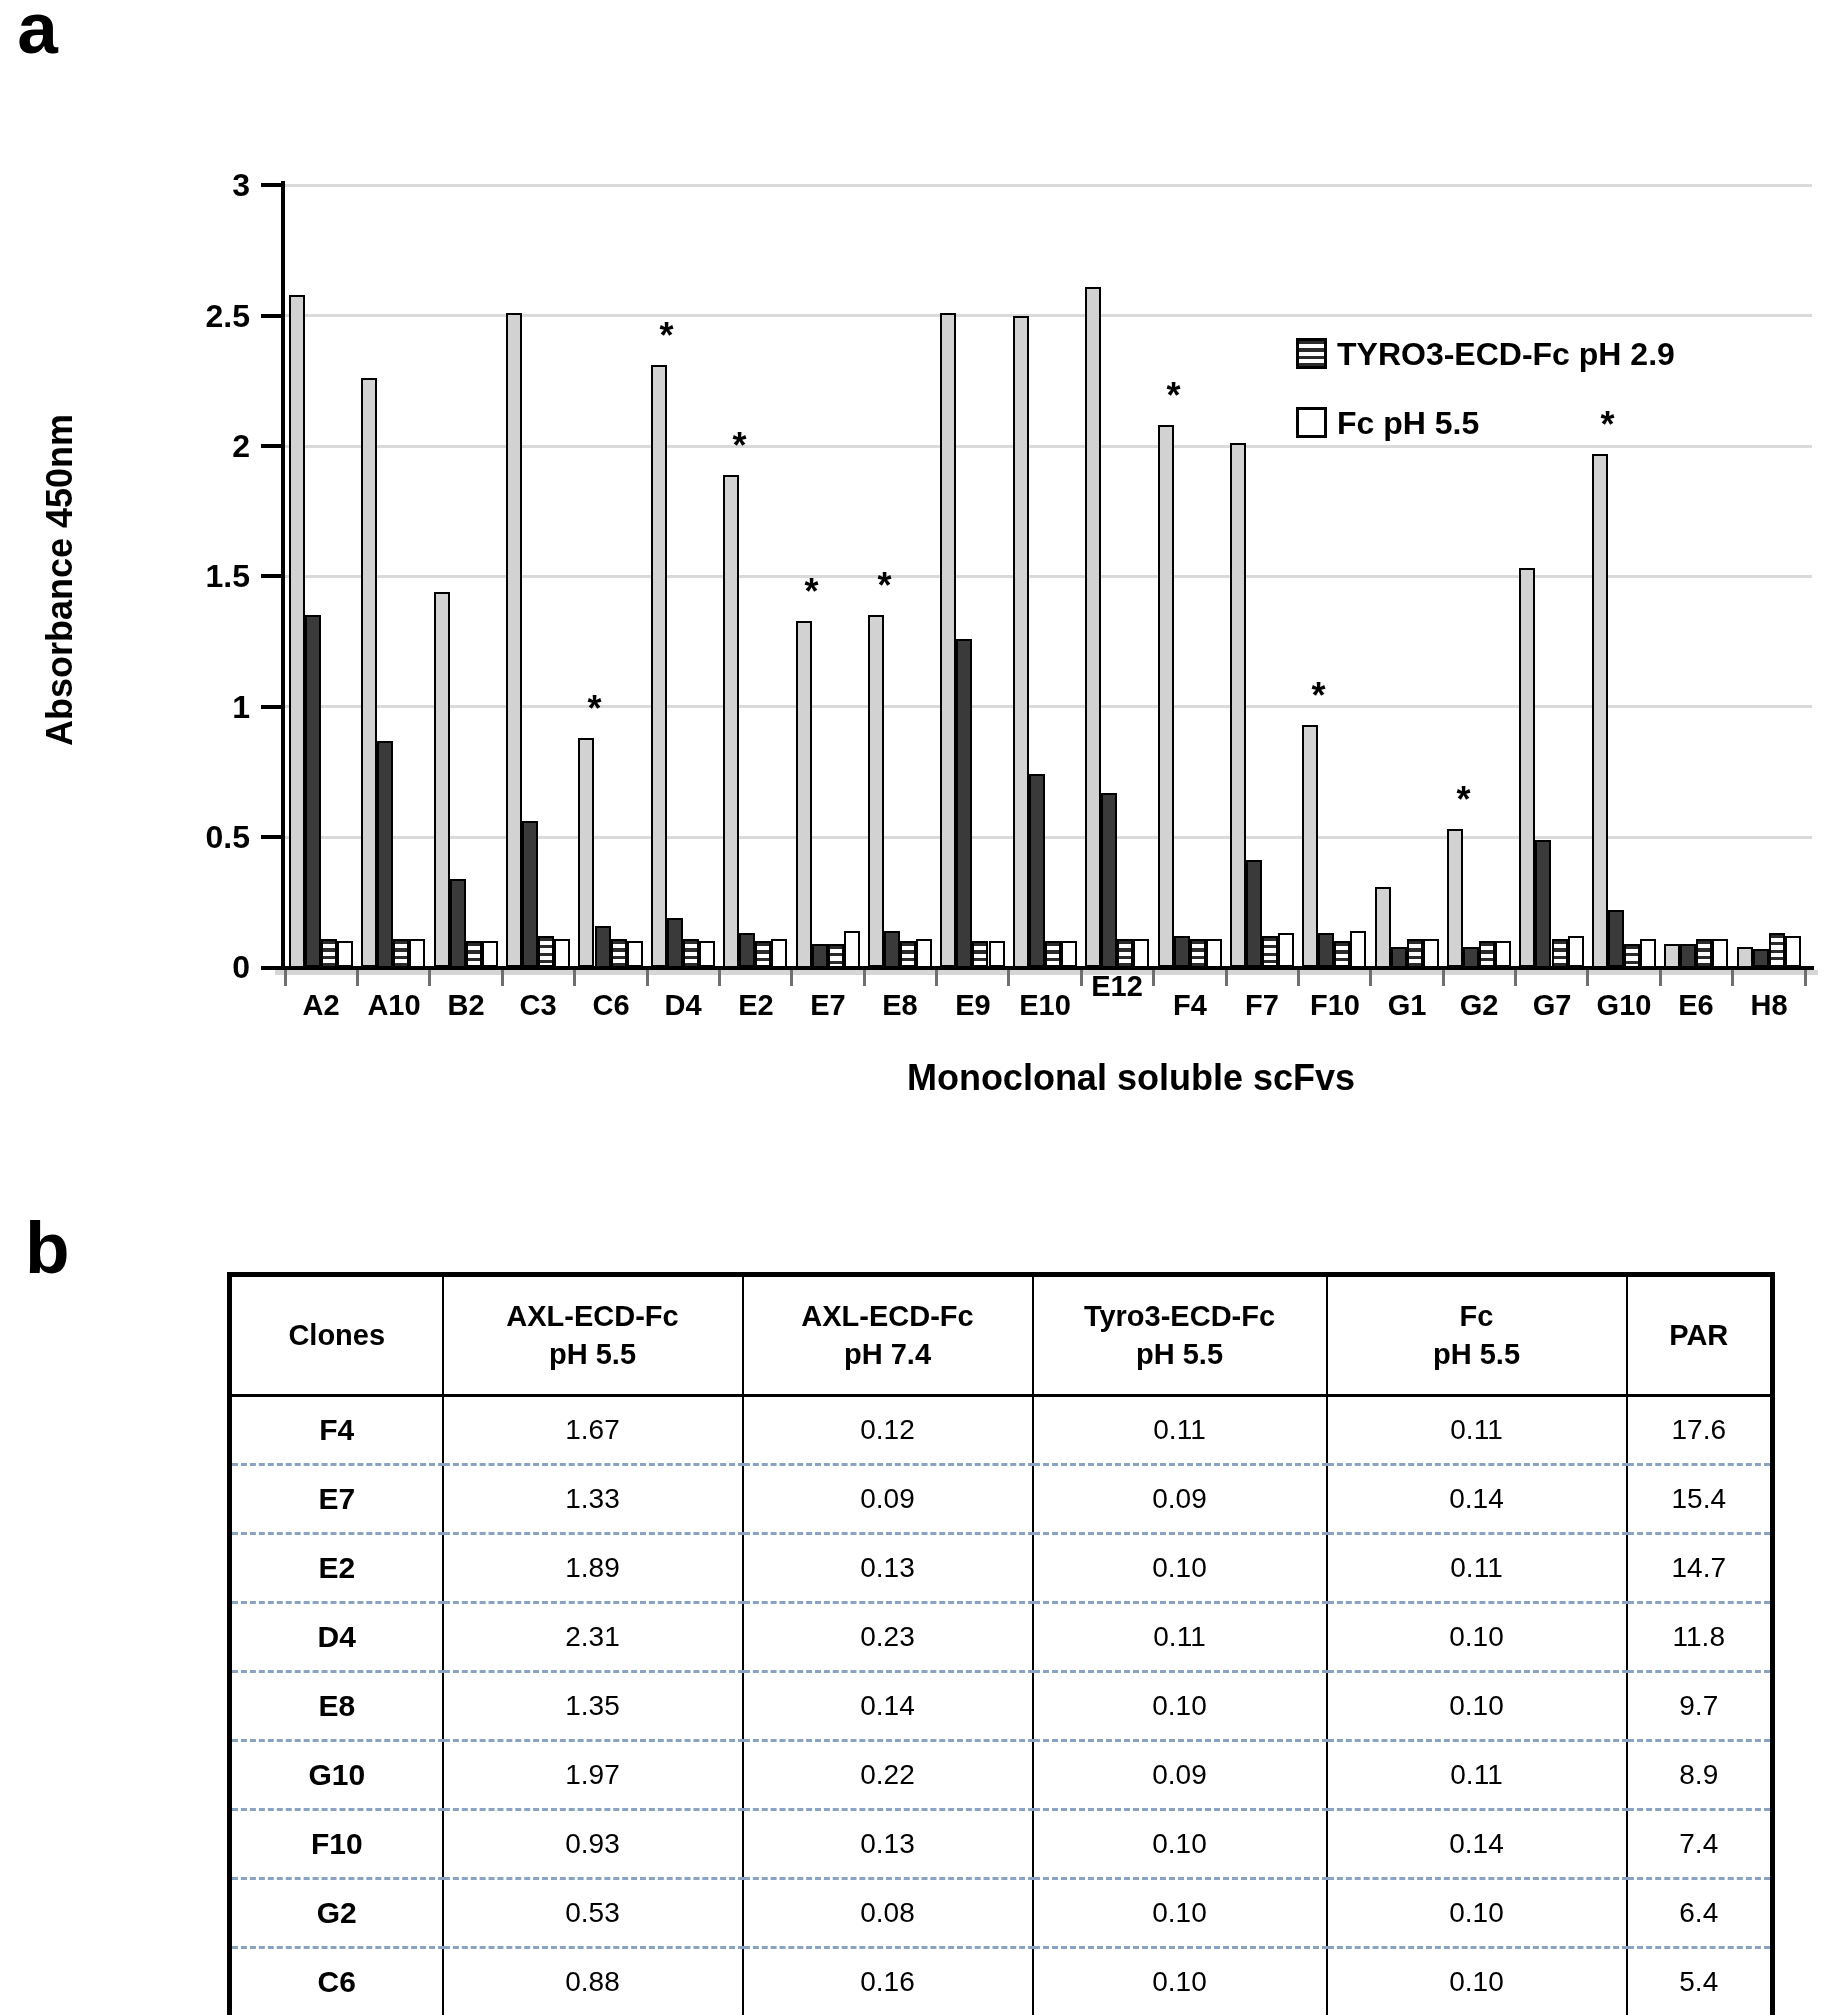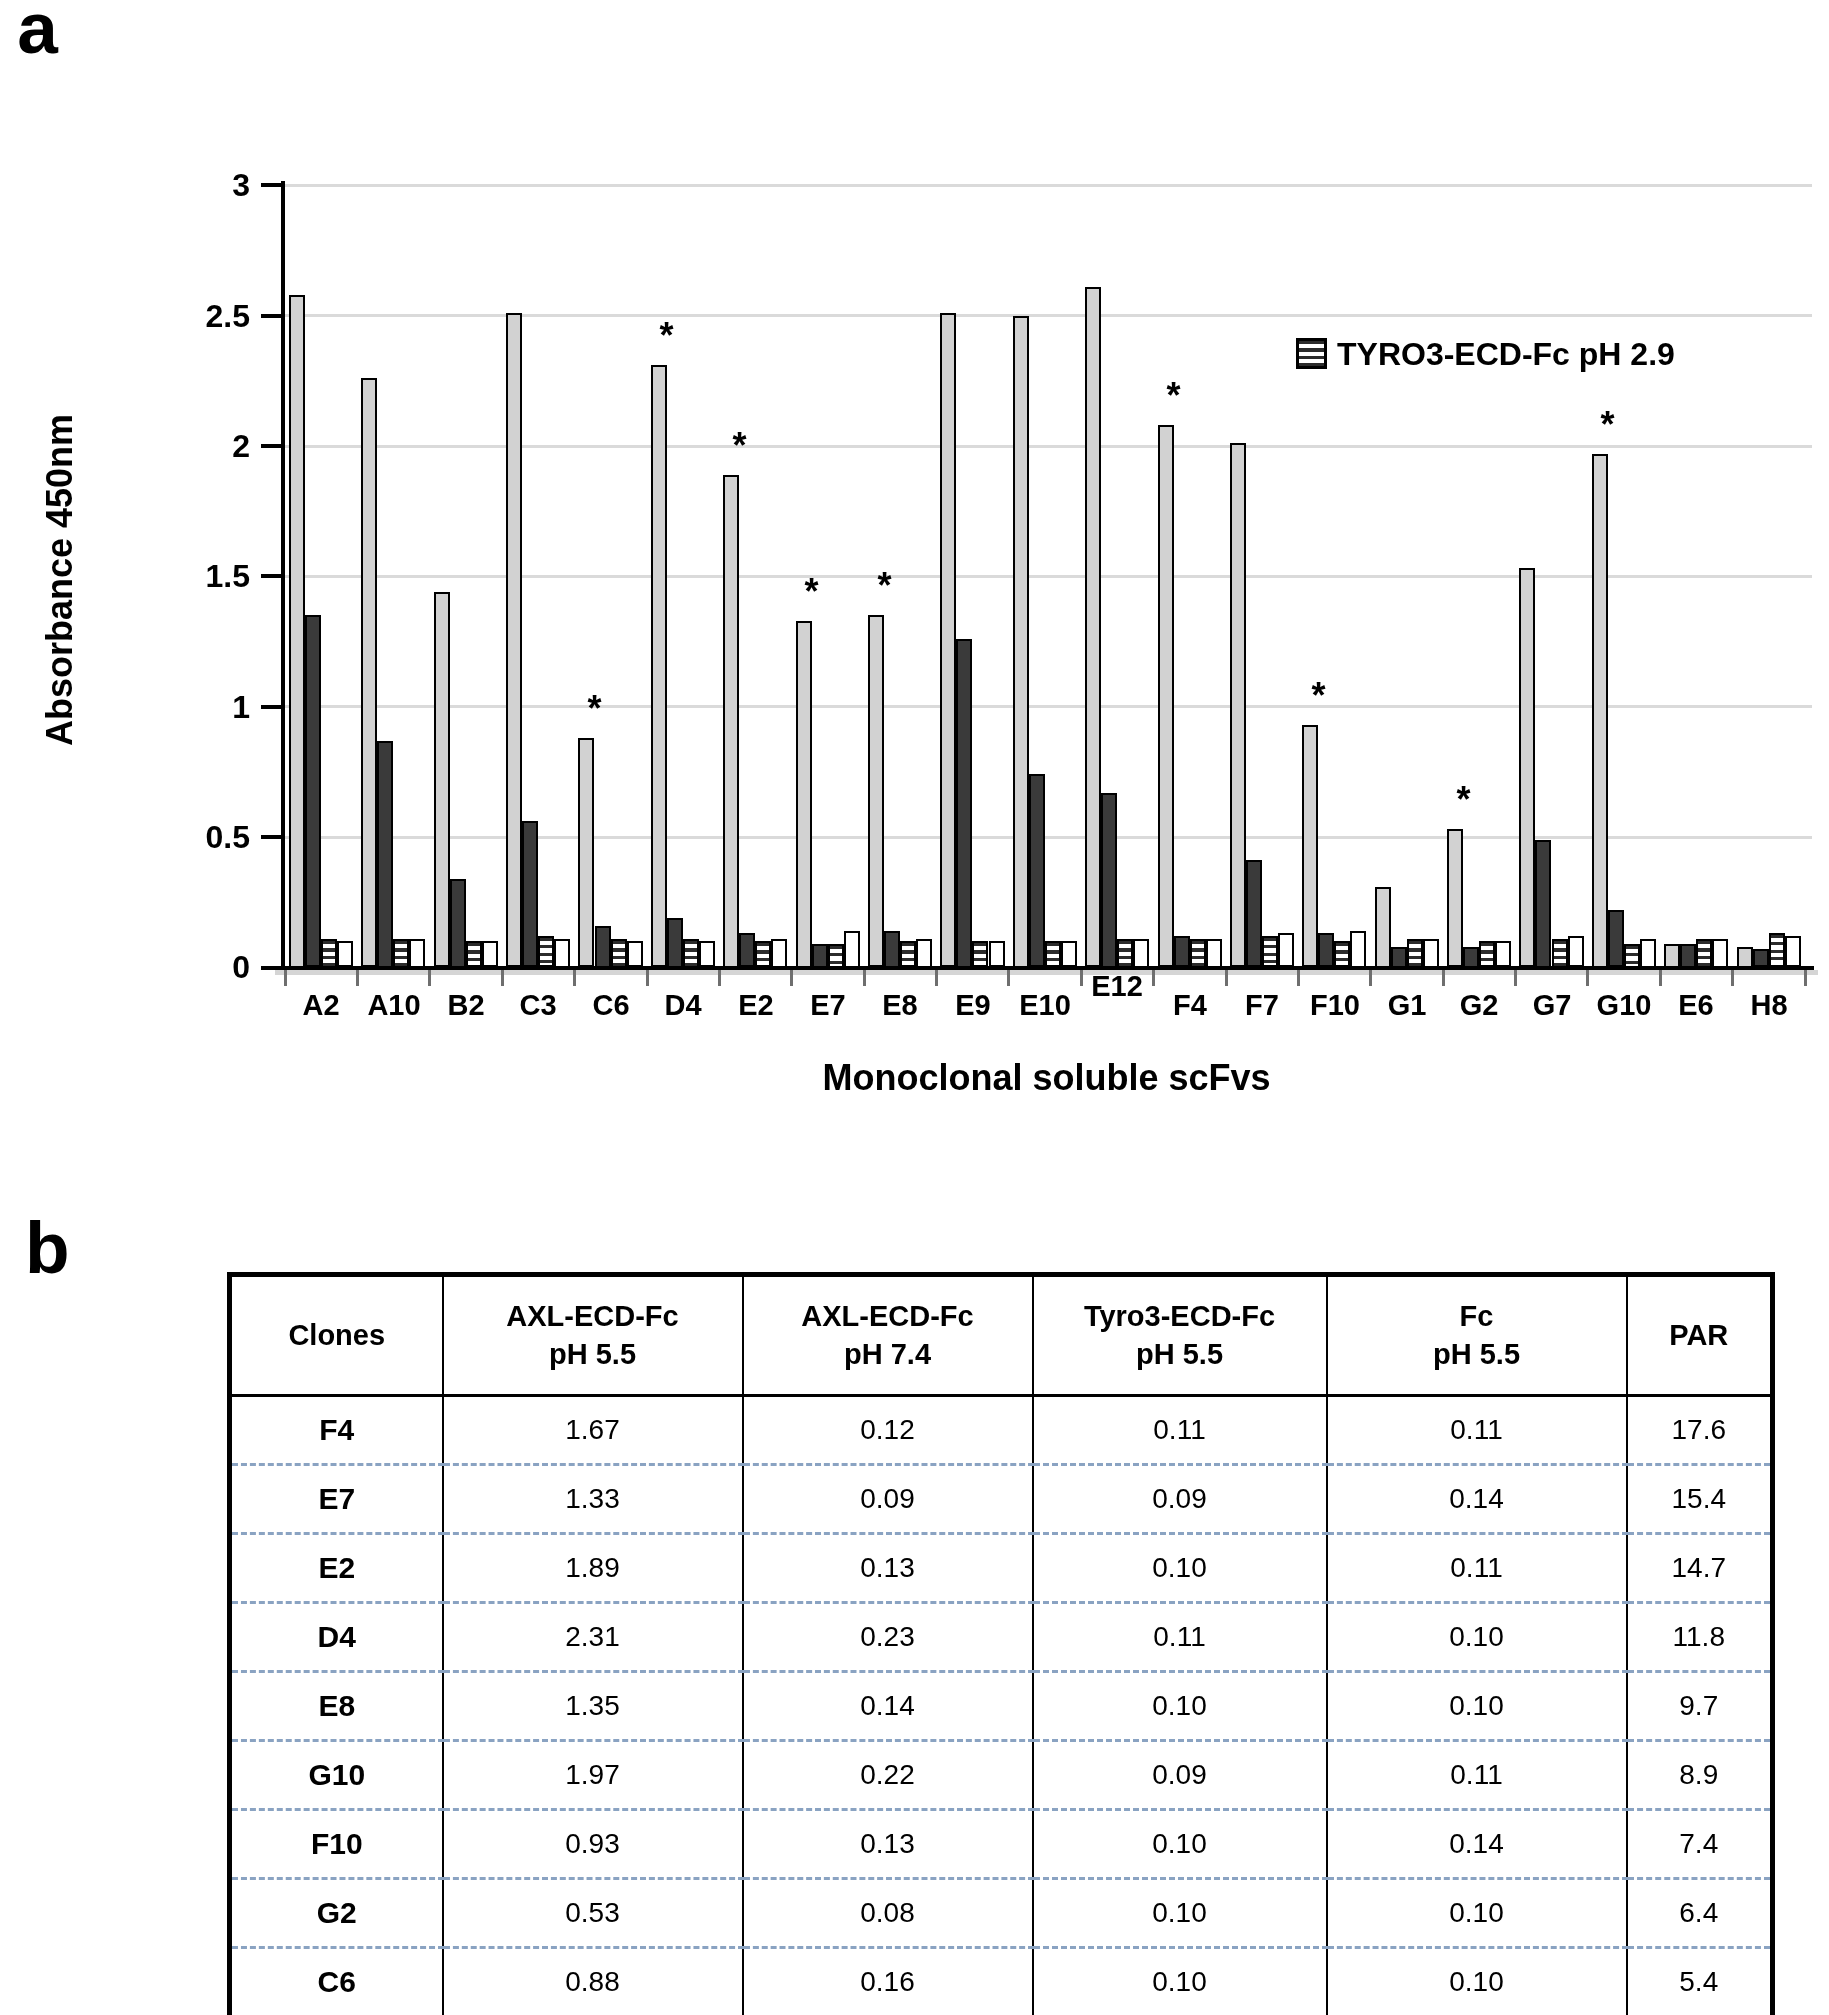--- a/index.html
+++ b/index.html
@@ -77,21 +77,21 @@
 </style>
 </head>
 <body>
 
 <div id="canvas">
 
   <div class="panel-label" style="left:17.3px;top:-8.6px;">a</div>
 
   <div id="chart-a">
     <div class="y-axis-title" style="left:-156px;top:559px;width:432px;text-align:center;">Absorbance 450nm</div>
-    <div class="x-axis-title" style="left:738px;top:1057px;width:617px;">Monoclonal soluble scFvs</div>
+    <div class="x-axis-title" style="left:738px;top:1057px;width:617px;text-align:right;">Monoclonal soluble scFvs</div>
   <div class="gridline" style="left: 281px; top: 836px; width: 1531px;"></div>
       <div class="gridline" style="left: 281px; top: 705px; width: 1531px;"></div>
       <div class="gridline" style="left: 281px; top: 575px; width: 1531px;"></div>
       <div class="gridline" style="left: 281px; top: 445px; width: 1531px;"></div>
       <div class="gridline" style="left: 281px; top: 314px; width: 1531px;"></div>
       <div class="gridline" style="left: 281px; top: 184px; width: 1531px;"></div>
       <div class="bar" style="left: 289px; top: 295px; width: 16px; height: 673px; background: rgb(210, 210, 210);"></div>
       <div class="bar" style="left: 305px; top: 615px; width: 16px; height: 352px; background: rgb(58, 58, 58);"></div>
       <div class="bar" style="left: 321px; top: 939px; width: 16px; height: 29px; background: repeating-linear-gradient(rgb(43, 43, 43) 0px, rgb(43, 43, 43) 3.1px, rgb(255, 255, 255) 3.1px, rgb(255, 255, 255) 7.4px);"></div>
       <div class="bar" style="left: 337px; top: 941px; width: 16px; height: 26px; background: rgb(255, 255, 255);"></div>
@@ -241,20 +241,24 @@
       <div class="xtick" style="left: 1442px; top: 970px;"></div>
       <div class="xtick" style="left: 1514px; top: 970px;"></div>
       <div class="xtick" style="left: 1586px; top: 970px;"></div>
       <div class="xtick" style="left: 1659px; top: 970px;"></div>
       <div class="xtick" style="left: 1731px; top: 970px;"></div>
       <div class="xtick" style="left: 1804px; top: 970px;"></div>
       <div class="legend-item" style="left: 1296px; top: 337px; width: 519px;">
         <div class="legend-swatch" style="background: repeating-linear-gradient(rgb(43, 43, 43) 0px, rgb(43, 43, 43) 3.1px, rgb(255, 255, 255) 3.1px, rgb(255, 255, 255) 7.4px);"></div>
         <div class="legend-text">TYRO3-ECD-Fc pH 2.9</div>
       </div>
+      <div class="legend-item" style="left: 1296px; top: 406px; width: 519px;">
+        <div class="legend-swatch" style="background: rgb(255, 255, 255);"></div>
+        <div class="legend-text">Fc pH 5.5</div>
+      </div>
     </div>
 
   <div class="panel-label" style="left:25px;top:1211px;">b</div>
 
   <table id="table-b">
       <colgroup>
         <col style="width: 213px;">
         <col style="width: 300px;">
         <col style="width: 290px;">
         <col style="width: 294px;">

